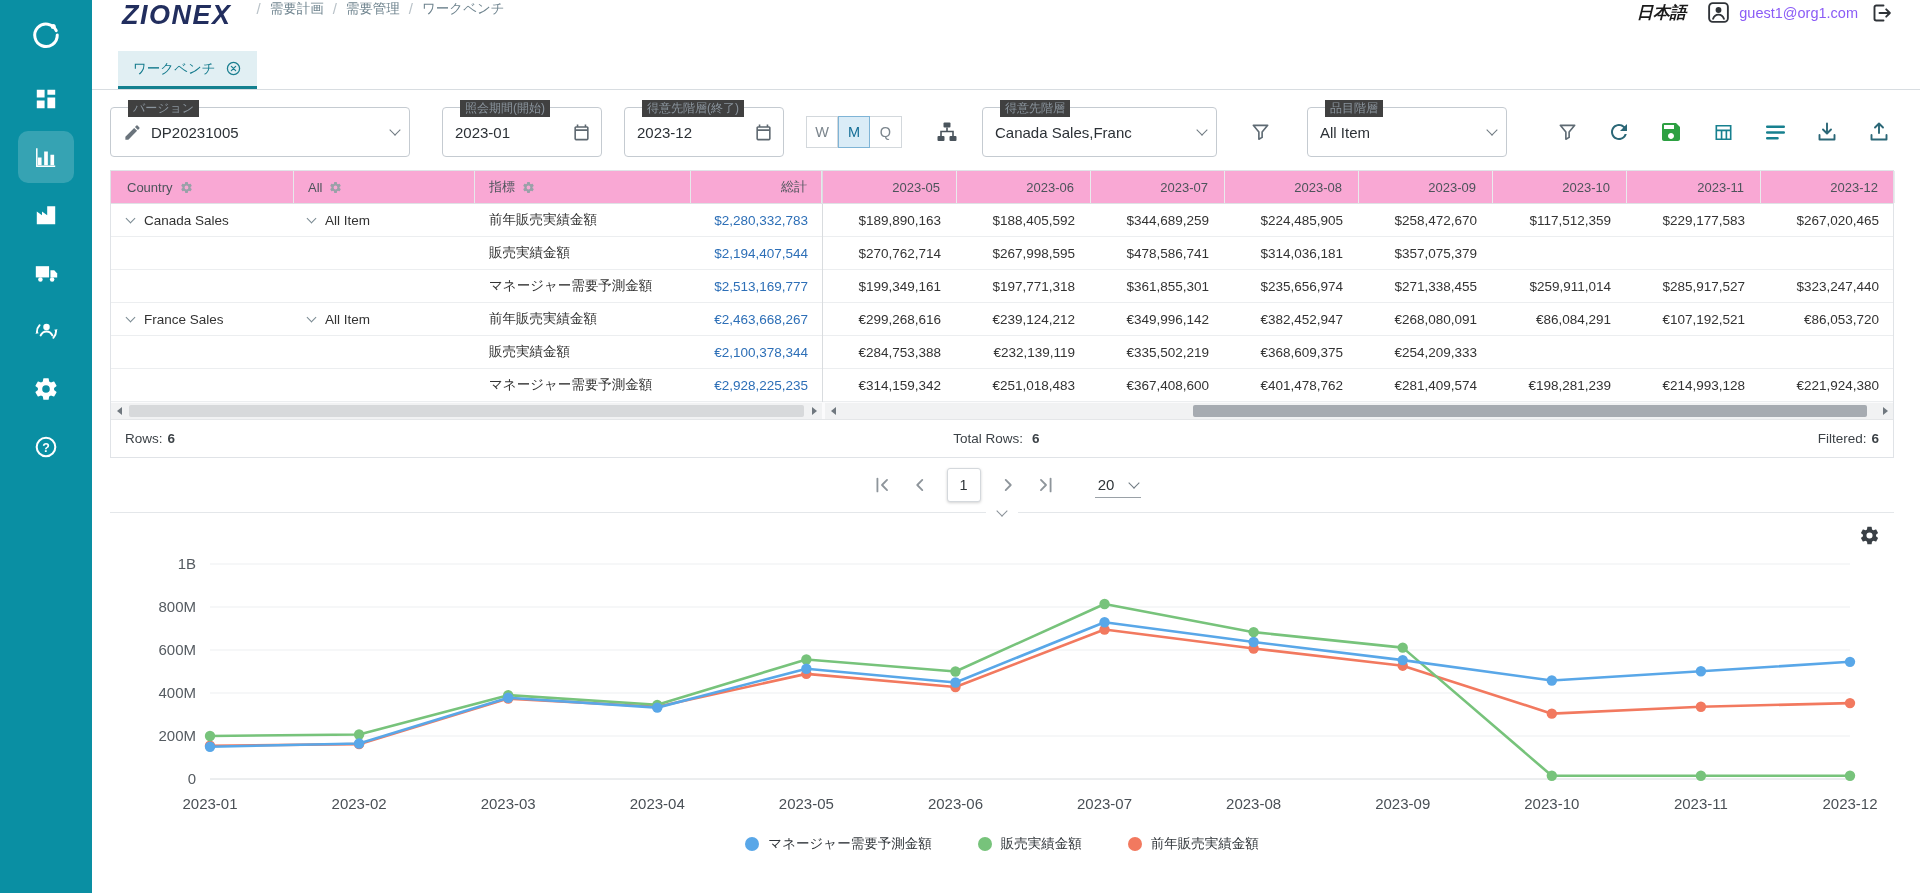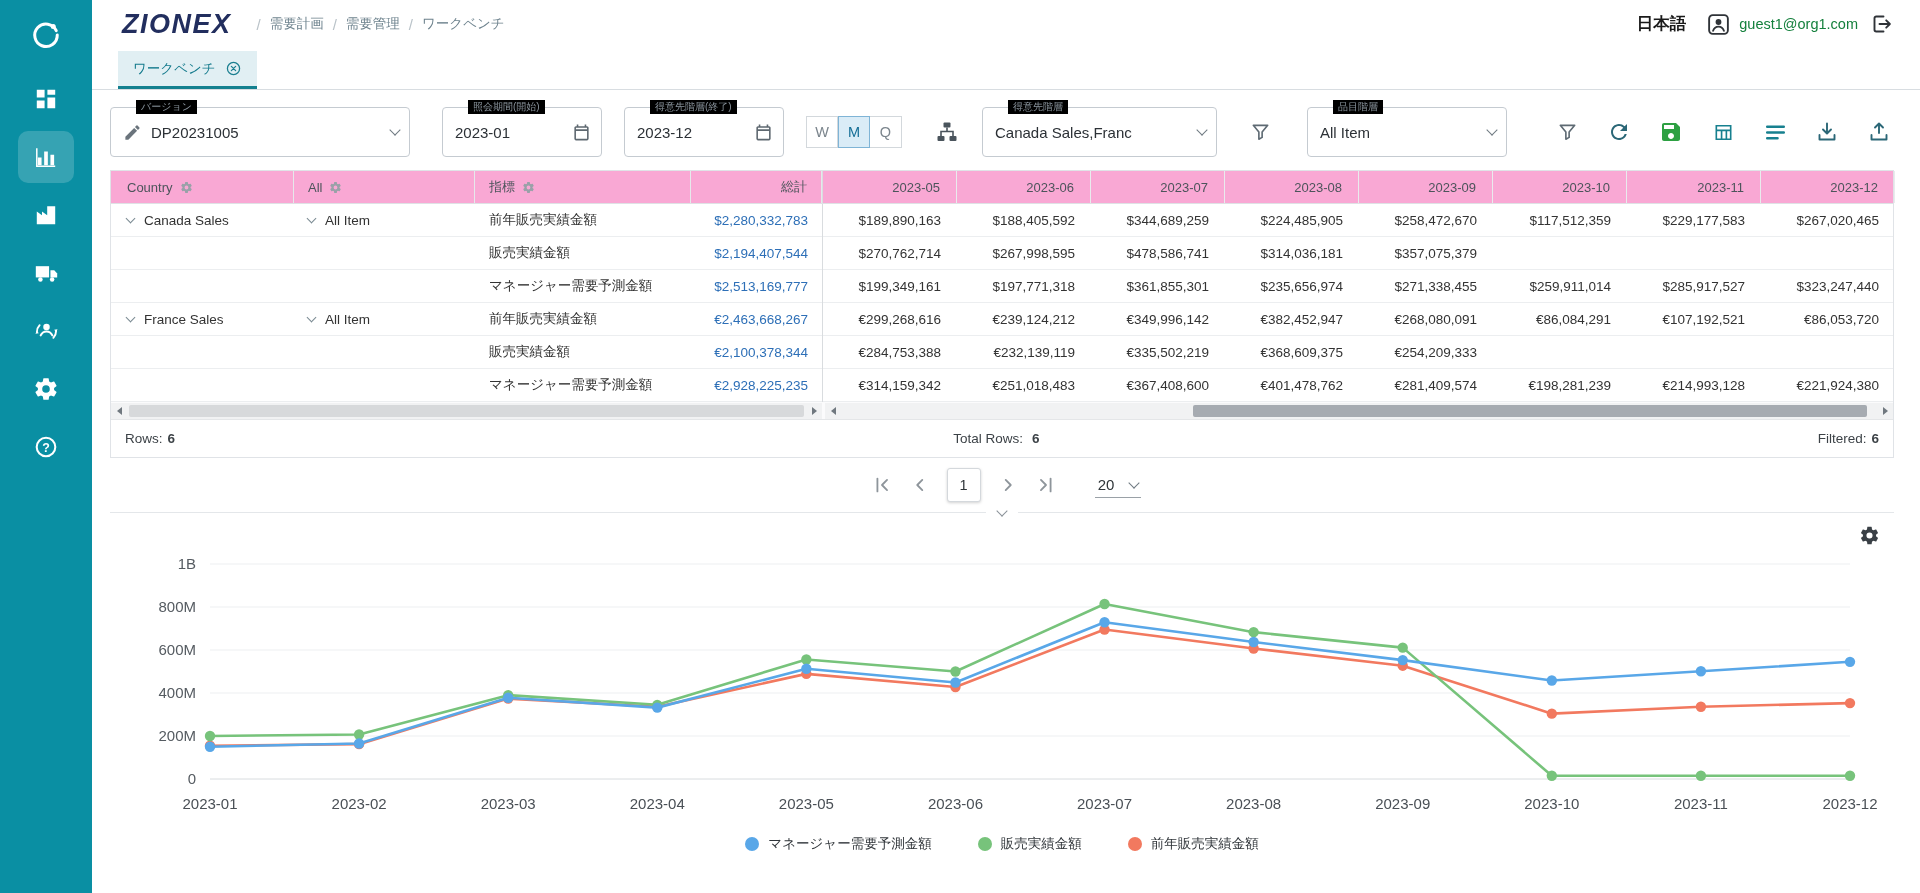--- a/index.html
+++ b/index.html
@@ -9,40 +9,40 @@
 .ic{display:inline-block;vertical-align:middle;flex:none}
 
 
 .sidebar{width:92px;background:#0a8fa3;flex:none;display:flex;flex-direction:column;align-items:center;padding-top:10px}
 .side-logo{height:50px;display:flex;align-items:center;justify-content:center;margin-bottom:10px;color:#fff;cursor:pointer}
 .side-item{width:56px;height:52px;border-radius:10px;display:flex;align-items:center;justify-content:center;margin:3px 0;color:#fff;cursor:pointer}
 .side-item.active{background:rgba(255,255,255,.18)}
 
 
 .main{flex:1;display:flex;flex-direction:column;min-width:0}
-.topbar{height:48px;display:flex;align-items:center;padding:0 26px 0 30px;background:#fff}
+.topbar{height:48px;display:flex;align-items:flex-start;padding:0 26px 0 30px;background:#fff}
 .logo{font-size:27px;font-weight:bold;font-style:italic;color:#222e5e;letter-spacing:1.5px;margin-right:16px;cursor:pointer}
 .crumb-sep{color:#b9c2c8;margin:0 9px;font-size:15px}
 .crumb{color:#6e838e;font-size:13.5px;cursor:pointer}
 .top-right{margin-left:auto;display:flex;align-items:center}
-.lang{font-family:"Liberation Serif","DejaVu Serif",serif;font-weight:bold;font-size:16.5px;color:#1a1a1a;margin-right:20px;cursor:pointer}
+.lang{font-family:"Liberation Serif","DejaVu Serif",serif;font-style:italic;font-weight:bold;font-size:16.5px;color:#1a1a1a;margin-right:20px;cursor:pointer}
 .acct{color:#2f3338;margin-right:8px;cursor:pointer}
-.email{font-size:14.5px;color:#15803d;margin-right:12px}
+.email{font-size:14.5px;color:#8b5cf6;margin-right:12px}
 .logout{color:#2f3338;cursor:pointer}
 
 
 .tabbar{height:42px;border-bottom:1px solid #d8dde1;display:flex;align-items:flex-end;padding-left:26px;background:#fff}
 .tab{height:38px;display:flex;align-items:center;gap:9px;padding:0 15px;background:#e1eff3;color:#137a8c;font-size:13.5px;border-bottom:3px solid #13808f;cursor:pointer}
 .tab-close{color:#1b7f90;cursor:pointer;display:flex}
 
 
 .content{flex:1;display:flex;flex-direction:column;padding:0 26px 0 18px;min-height:0}
 .toolbar{display:flex;align-items:center;margin:16px 0 12px;height:52px}
 .field{position:relative;height:50px;border:1px solid #c5cbd1;border-radius:4px;display:flex;align-items:center;padding:0 10px 0 12px;background:#fff;cursor:pointer}
-.flabel{position:absolute;top:-8px;left:25px;background:#000000;padding:0 5px;font-size:10px;color:#8a949d;white-space:nowrap}
+.flabel{position:absolute;top:-8px;left:17px;background:#404040;padding:0 5px;font-size:12px;color:#8a949d;white-space:nowrap}
 .fvalue{font-size:15px;color:#2c3136;white-space:nowrap;overflow:hidden;flex:1}
 .chev{width:8px;height:8px;border-right:1.8px solid #6f7a82;border-bottom:1.8px solid #6f7a82;transform:rotate(45deg);display:inline-block;flex:none;margin-top:-4px}
 .wmq{display:flex;margin-left:22px}
 .wmq-btn{width:32px;height:32px;border:1px solid #d3d8dc;display:flex;align-items:center;justify-content:center;font-size:14.5px;color:#7b858d;background:#fff;cursor:pointer}
 .wmq-btn+.wmq-btn{border-left:none}
 .wmq-btn.active{background:#daecf7;border:1px solid #7fb4d6;color:#146e96}
 .icon-btn{width:30px;height:30px;display:flex;align-items:center;justify-content:center;cursor:pointer}
 .tool-icons{margin-left:auto;display:flex;align-items:center;gap:22px}
 
 

